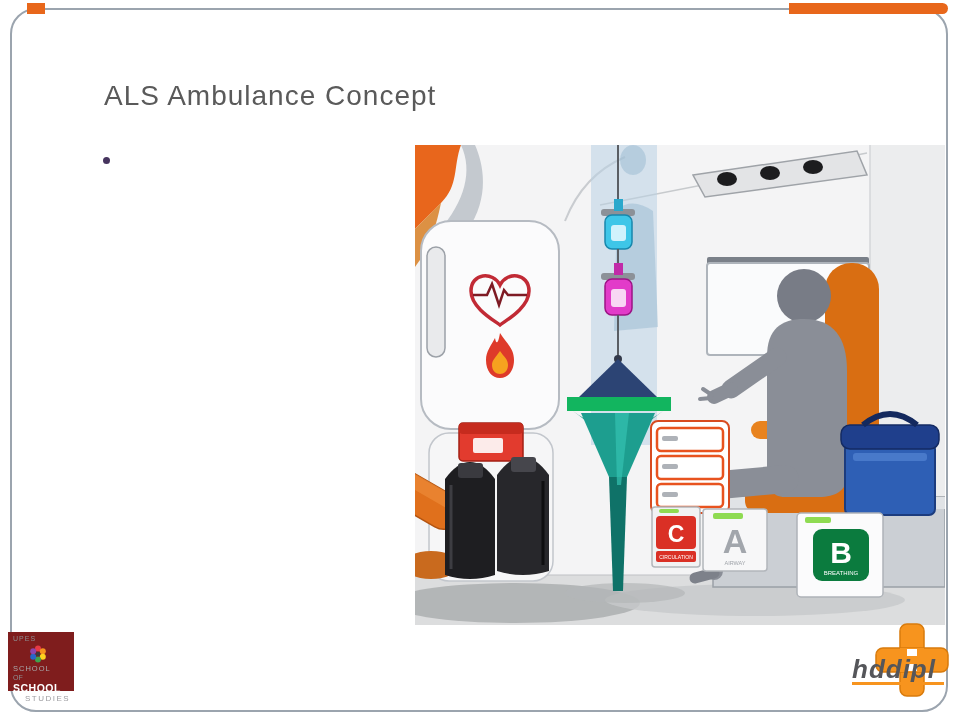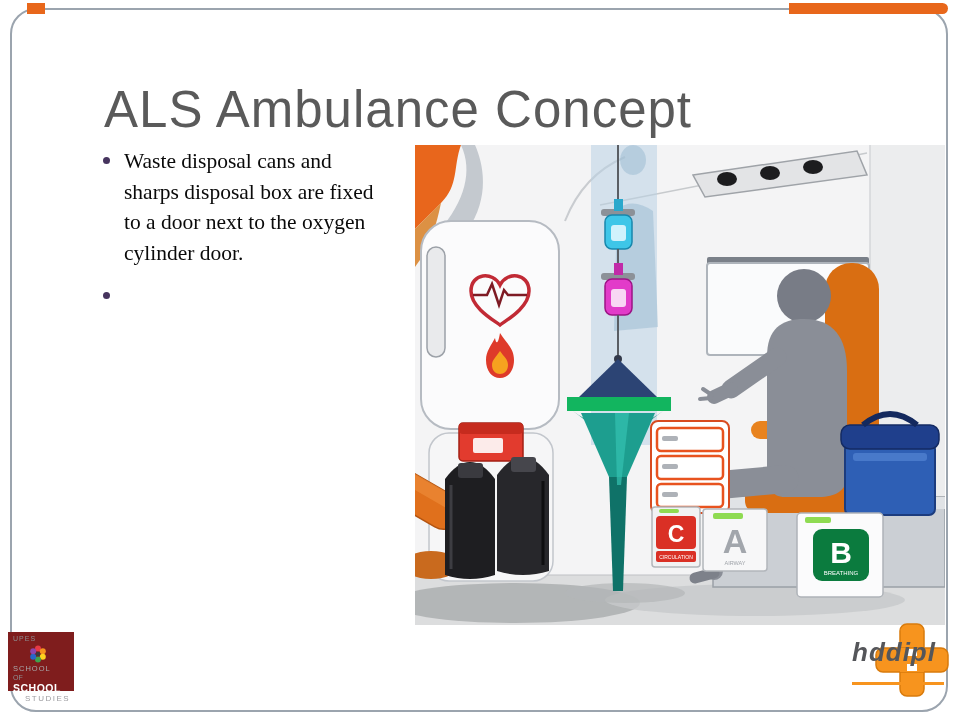--- a/index.html
+++ b/index.html
@@ -1,53 +1,49 @@
 <!DOCTYPE html>
 <html><head>
 <meta charset="utf-8">
 <style>
   html,body{margin:0;padding:0;width:960px;height:720px;background:#FFFFFF;font-family:"Liberation Sans",sans-serif;}
   .slide{position:relative;width:960px;height:720px;background:#FFFFFF;overflow:hidden;}
   .frame{position:absolute;left:10px;top:8px;width:934px;height:700px;border:2px solid #9BA4AE;border-radius:26px;}
   .accent{background:#E8671B;position:absolute;top:3px;height:11px;}
   .accent-left{left:27px;width:18px;}
   .accent-right{left:789px;width:159px;border-radius:0 6px 6px 0;}
-  .title{position:absolute;left:104px;top:80px;margin:0;font-size:51px;font-weight:400;color:#5A5A5A;letter-spacing:1px;white-space:nowrap;}
+  .title{position:absolute;left:104px;top:80px;margin:0;font-size:28px;font-weight:400;color:#5A5A5A;letter-spacing:1px;white-space:nowrap;}
   .bullets{position:absolute;left:103px;top:146px;width:310px;margin:0;padding:0;list-style:none;}
   .bullet{display:flex;gap:14px;margin-bottom:13px;}
   .dot{flex:0 0 auto;width:7px;height:7px;border-radius:50%;background:#46345E;margin-top:11px;}
   .btext{font-family:"Liberation Serif",serif;font-size:21.5px;line-height:1.42;color:#0A0A0A;width:264px;}
   .illustration{position:absolute;left:415px;top:145px;width:530px;height:480px;}
   .upes{position:absolute;left:8px;top:632px;width:66px;height:59px;background:#7f1d1d;color:#B9B9B9;padding:3px 3px 0 5px;box-sizing:border-box;line-height:1.15;}
   .upes-brand{font-size:7px;color:#8F8F92;letter-spacing:1px;}
   .upes-pin{display:block;margin:1px 0 1px 15px;}
   .upes-school{font-size:7.5px;color:#A9A9AC;letter-spacing:1px;}
   .upes-line{font-size:7px;color:#8F8F92;}
   .upes-design{font-size:10.5px;color:#FFFFFF;font-weight:bold;letter-spacing:0.5px;}
   .upes-studies{font-size:8px;color:#9C9CA0;letter-spacing:1.5px;margin-left:12px;}
   .hddipl{position:absolute;left:846px;top:620px;width:106px;height:86px;}
   .hd-cross{position:absolute;right:2px;top:2px;}
-  .hd-text{position:absolute;left:6px;top:17px;font-size:26px;font-style:italic;font-weight:bold;color:#55565A;letter-spacing:1px;}
+  .hd-text{position:absolute;left:6px;top:34px;font-size:26px;font-style:italic;font-weight:bold;color:#55565A;letter-spacing:1px;}
   .hd-underline{position:absolute;left:6px;top:62px;width:92px;height:3px;background:#F7941E;}
 </style>
 </head>
 <body>
 
 <div class="slide">
   <div class="frame"></div>
   <div class="accent accent-left"></div>
   <div class="accent accent-right"></div>
 
   <h1 class="title">ALS Ambulance Concept</h1>
 
   <ul class="bullets">
-    <li class="bullet">
-      <span class="dot"></span>
-      <span class="btext">Waste disposal cans and sharps disposal box are fixed to a door next to the oxygen cylinder door.</span>
-    </li>
     <li class="bullet">
       <span class="dot"></span>
     </li>
   </ul>
 
   <svg class="illustration" viewBox="0 0 530 480">
 
     <rect x="0" y="0" width="530" height="434" fill="#F4F4F5"></rect>
     <polygon points="455,0 530,0 530,434 455,434" fill="#ECEDEE"></polygon>
     <line x1="455" y1="0" x2="455" y2="352" stroke="#D4D6D9" stroke-width="1.5"></line>

